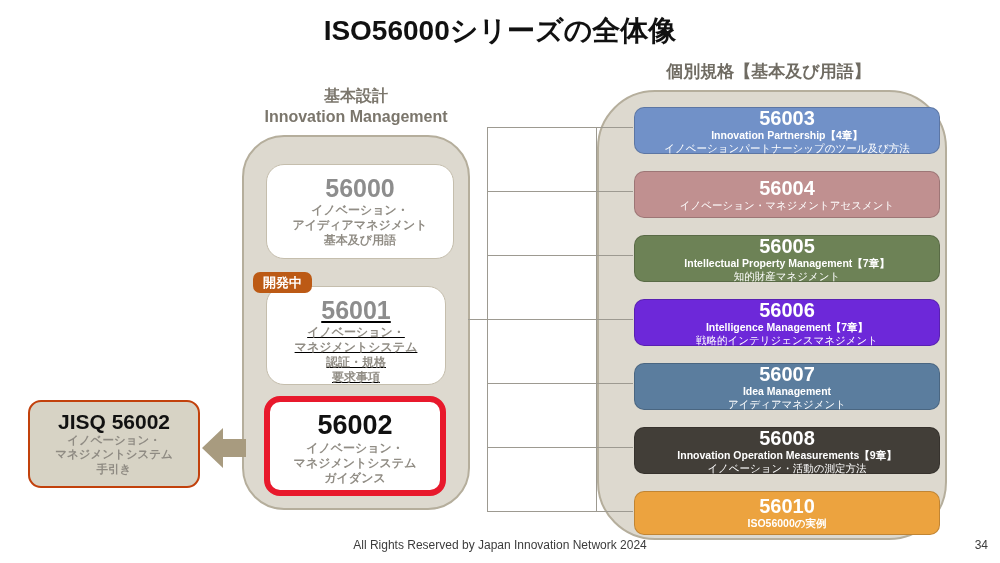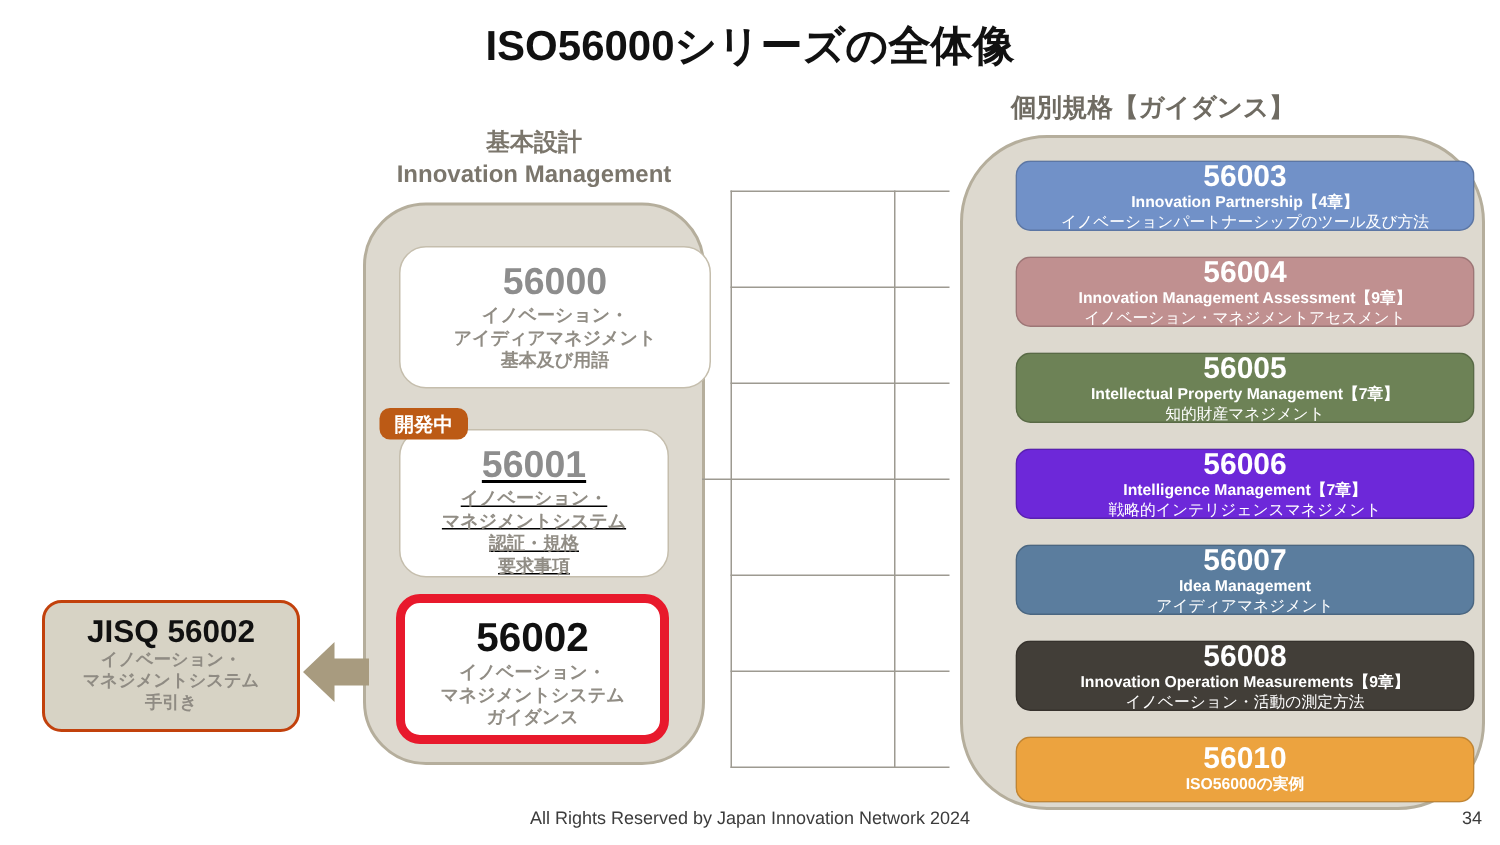--- a/index.html
+++ b/index.html
@@ -6,27 +6,27 @@
   .canvas{position:relative;width:1000px;height:563px;background:#ffffff;overflow:hidden;
           font-family:"Liberation Sans","DejaVu Sans",sans-serif;}
   .title{position:absolute;top:12px;left:0;width:1000px;margin:0;text-align:center;
          font-size:28px;font-weight:bold;color:#111;}
   .right-heading{position:absolute;top:60px;left:597px;width:343px;text-align:center;
                  font-size:17px;font-weight:bold;color:#6f6b62;}
   .left-heading{position:absolute;top:86px;left:242px;width:228px;text-align:center;
                 font-size:16px;font-weight:bold;color:#7b766c;line-height:1.3;}
   .group-container{position:absolute;background:#ddd9cf;border:2px solid #b5ae9c;box-sizing:border-box;}
   .left-container{left:242px;top:135px;width:228px;height:375px;border-radius:42px;}
-  .right-container{left:597px;top:90px;width:350px;height:450px;border-radius:58px;margin-left:43px;}
+  .right-container{left:597px;top:90px;width:350px;height:450px;border-radius:58px;}
   .line{position:absolute;background:#9d9a91;z-index:1;}
   .white-box{position:absolute;background:#ffffff;border:1px solid #c5bead;border-radius:18px;
              box-sizing:border-box;text-align:center;z-index:2;}
   .white-box .num{font-size:25px;font-weight:bold;color:#8d8d8d;margin-top:9px;line-height:1.15;}
   .white-box .sub{font-size:12px;font-weight:bold;color:#918d85;line-height:1.25;}
-  .box-56000{left:22px;top:27px;width:208px;height:95px;}
+  .box-56000{left:22px;top:27px;width:188px;height:95px;}
   .box-56001{left:22px;top:149px;width:180px;height:99px;text-decoration:underline;}
   .box-56002{left:20px;top:259px;width:182px;height:100px;border-width:6px;border-style:solid;border-radius:16px;}
   .box-56002 .num{font-size:27px;color:#111;margin-top:8px;}
   .badge{position:absolute;left:9px;top:135px;z-index:3;color:#ffffff;font-size:13px;font-weight:bold;
          padding:4px 10px;border-radius:7px;line-height:1;}
   .jisq-box{position:absolute;left:28px;top:400px;width:172px;height:88px;background:#d7d3c5;
             border:2px solid #c2410c;border-radius:13px;box-sizing:border-box;text-align:center;}
   .jisq-box .num{font-size:21px;font-weight:bold;color:#111;margin-top:8px;line-height:1.1;}
   .jisq-box .sub{font-size:11.5px;font-weight:bold;color:#8f8b83;line-height:1.25;}
   .arrow-svg{position:absolute;left:202px;top:424px;z-index:2;}
@@ -47,21 +47,21 @@
 
 <div class="canvas">
 
   <h1 class="title">ISO56000シリーズの全体像</h1>
 
   <div class="left-heading">
     <div>基本設計</div>
     <div>Innovation Management</div>
   </div>
 
-  <div class="right-heading">個別規格【ガイダンス】</div>
+  <div class="right-heading">個別規格【基本及び用語】</div>
 
   <div class="group-container left-container">
 
     <div class="white-box box-56000">
       <div class="num">56000</div>
       <div class="sub">イノベーション・</div>
       <div class="sub">アイディアマネジメント</div>
       <div class="sub">基本及び用語</div>
     </div>
 
@@ -95,21 +95,20 @@
   </svg>
 
   <div class="group-container right-container">
     <div class="color-box rb0" style="background-color: rgb(113, 145, 200);">
       <div class="num">56003</div>
       <div class="sub1">Innovation Partnership【4章】</div>
       <div class="sub2">イノベーションパートナーシップのツール及び方法</div>
     </div>
     <div class="color-box rb1" style="background-color: rgb(192, 144, 144);">
       <div class="num">56004</div>
-      <div class="sub1">Innovation Management Assessment【9章】</div>
       <div class="sub2">イノベーション・マネジメントアセスメント</div>
     </div>
     <div class="color-box rb2" style="background-color: rgb(109, 130, 86);">
       <div class="num">56005</div>
       <div class="sub1">Intellectual Property Management【7章】</div>
       <div class="sub2">知的財産マネジメント</div>
     </div>
     <div class="color-box rb3" style="background-color: #6d28d9;">
       <div class="num">56006</div>
       <div class="sub1">Intelligence Management【7章】</div>

